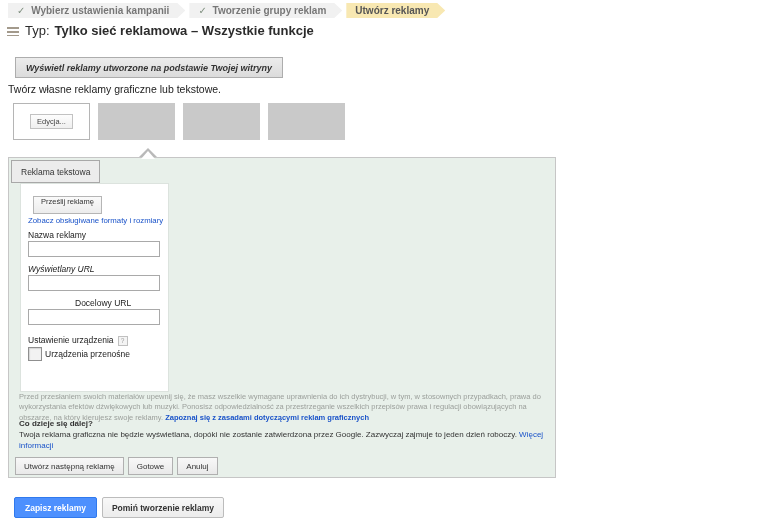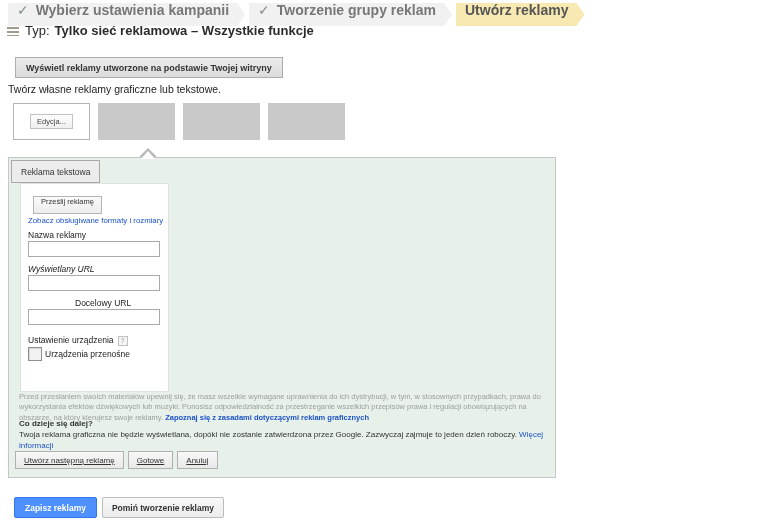--- a/index.html
+++ b/index.html
@@ -1,38 +1,38 @@
 <!DOCTYPE html>
 <html><head>
 <meta charset="utf-8">
 <style>
   html,body{margin:0;padding:0;background:#fff;}
   .screen{position:relative;width:758px;height:522px;background:#fff;overflow:hidden;
           font-family:"Liberation Sans",sans-serif;color:#333;}
 
   
   .crumbs{position:absolute;top:3px;left:8px;display:flex;gap:4px;}
-  .step{height:15px;line-height:15px;padding:0 16px 8px 9px;background:#f1f1f1;color:#777;
-        font-size:14px;font-weight:bold;white-space:nowrap;
+  .step{height:15px;line-height:15px;padding:0 16px 0 9px;background:#f1f1f1;color:#777;
+        font-size:10px;font-weight:bold;white-space:nowrap;
         clip-path:polygon(0 0,calc(100% - 8px) 0,100% 50%,calc(100% - 8px) 100%,0 100%);}
   .step .chk{color:#7f8f7f;margin-right:3px;font-weight:normal;}
   .step.active{background:#f8e8b2;color:#555;}
 
   
   .type-row{position:absolute;top:23px;left:7px;display:flex;align-items:center;font-size:13px;color:#2b2b2b;}
   .type-icon{width:12px;height:9px;margin-right:6px;margin-top:1px;
              background:repeating-linear-gradient(#a39a8c 0 2px,transparent 2px 4px);}
   .type-value{font-weight:bold;margin-left:5px;}
 
   
   .src-btns{position:absolute;top:57px;left:15px;display:flex;}
   .btn-gray{font-size:9px;font-weight:bold;color:#333;height:19px;padding:0 10px;
             display:flex;align-items:center;border:1px solid #adadad;
             background:linear-gradient(#f5f5f5,#e7e7e7);cursor:pointer;white-space:nowrap;}
-  .btn-gray.sel{background:linear-gradient(#ececec,#dbdbdb);}
+  .btn-gray.sel{background:linear-gradient(#ececec,#dbdbdb);font-style:italic;}
   .src-btns .btn-gray + .btn-gray{margin-left:-1px;}
 
   .intro{position:absolute;top:83px;left:8px;font-size:10.5px;color:#222;}
 
   
   .thumb{position:absolute;top:103px;width:77px;height:37px;box-sizing:border-box;}
   .thumb.empty{background:#c9c9c9;}
   .thumb.current{background:#fff;border:1px solid #b5b5b5;display:flex;align-items:center;justify-content:center;}
   .mini-btn{font-size:7.5px;color:#444;background:linear-gradient(#fdfdfd,#efefef);
             border:1px solid #c2c2c2;padding:2px 6px;cursor:pointer;}
@@ -67,21 +67,21 @@
            border:1px solid #8f8f8f;box-shadow:inset 1px 1px 1px rgba(0,0,0,0.12);cursor:pointer;}
   .chk-label{position:absolute;left:24px;top:165px;font-size:8.5px;color:#222;white-space:nowrap;}
 
   
   .disclaimer{position:absolute;left:10px;top:234px;width:532px;font-size:7.5px;line-height:1.38;color:#9b9f9b;}
   .disclaimer .pol-link{color:#1a53c9;font-weight:bold;cursor:pointer;}
   .next-head{position:absolute;left:10px;top:261px;font-size:8px;font-weight:bold;color:#333;}
   .next-text{position:absolute;left:10px;top:271px;width:532px;font-size:8px;line-height:1.4;color:#333;}
   .next-text .more-link{color:#1a53c9;cursor:pointer;}
 
-  .panel-btns{position:absolute;left:6px;top:293px;display:flex;gap:4px;text-decoration:underline;}
+  .panel-btns{position:absolute;left:6px;top:299px;display:flex;gap:4px;}
   .pbtn{font-size:8px;color:#333;height:16px;padding:0 8px;display:flex;align-items:center;
         border:1px solid #b0b0b0;background:linear-gradient(#f8f8f8,#e9e9e9);cursor:pointer;white-space:nowrap;}
 
   
   .footer{position:absolute;left:14px;top:497px;display:flex;gap:5px;}
   .btn-primary{font-size:8.5px;font-weight:bold;color:#fff;height:19px;padding:0 10px;display:flex;align-items:center;
                background:#4d90fe;border:1px solid #3079ed;border-radius:2px;cursor:pointer;white-space:nowrap;}
   .btn-skip{font-size:8.5px;font-weight:bold;color:#333;height:19px;padding:0 9px;display:flex;align-items:center;
             background:linear-gradient(#f8f8f8,#ececec);border:1px solid #bcbcbc;border-radius:2px;cursor:pointer;white-space:nowrap;}
 </style>

